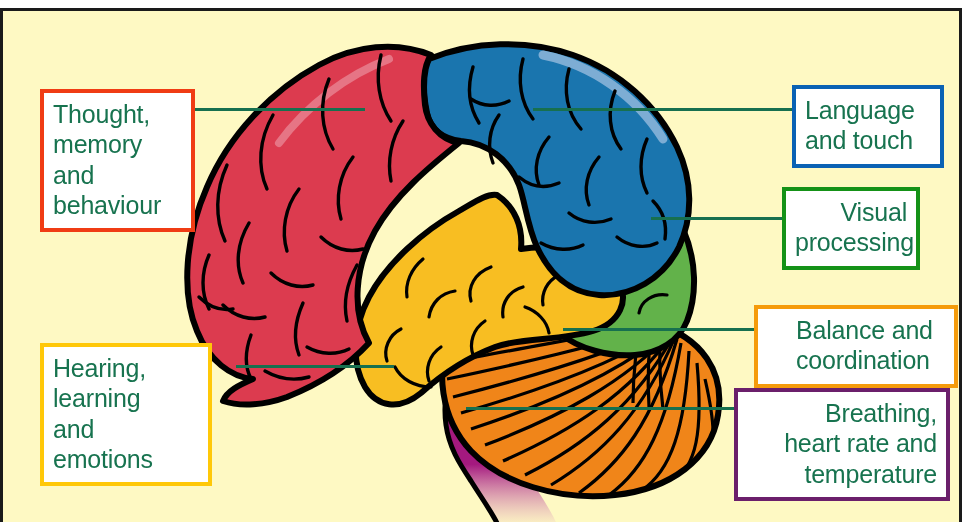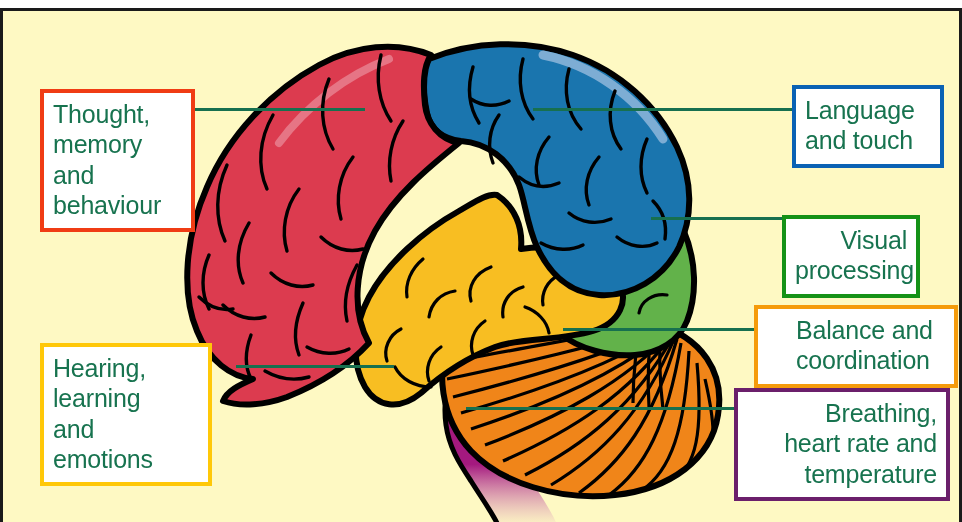--- a/index.html
+++ b/index.html
@@ -225,21 +225,21 @@
   <div class="label-box align-left" style="left:37px; top:78px; width:155px; border-color:#F03C14;">Thought,
 memory and
 behaviour</div>
 
   <div class="label-box align-left" style="left:37px; top:332px; width:172px; border-color:#FFC808;">Hearing, learning
 and emotions</div>
 
   <div class="label-box align-left" style="left:789px; top:74px; width:152px; border-color:#0A62B4;">Language
 and touch</div>
 
-  <div class="label-box align-right" style="left:779px; top:204px; width:138px; border-color:#159217;">Visual
+  <div class="label-box align-right" style="left:779px; top:176px; width:138px; border-color:#159217;">Visual
 processing</div>
 
   <div class="label-box align-left" style="left:751px; top:294px; width:204px; border-color:#F59B0B;padding-left:38px;">Balance and
 coordination</div>
 
   <div class="label-box align-right" style="left:731px; top:377px; width:216px; border-color:#6B1F6B;">Breathing,
 heart rate and
 temperature</div>
 
 </div>

